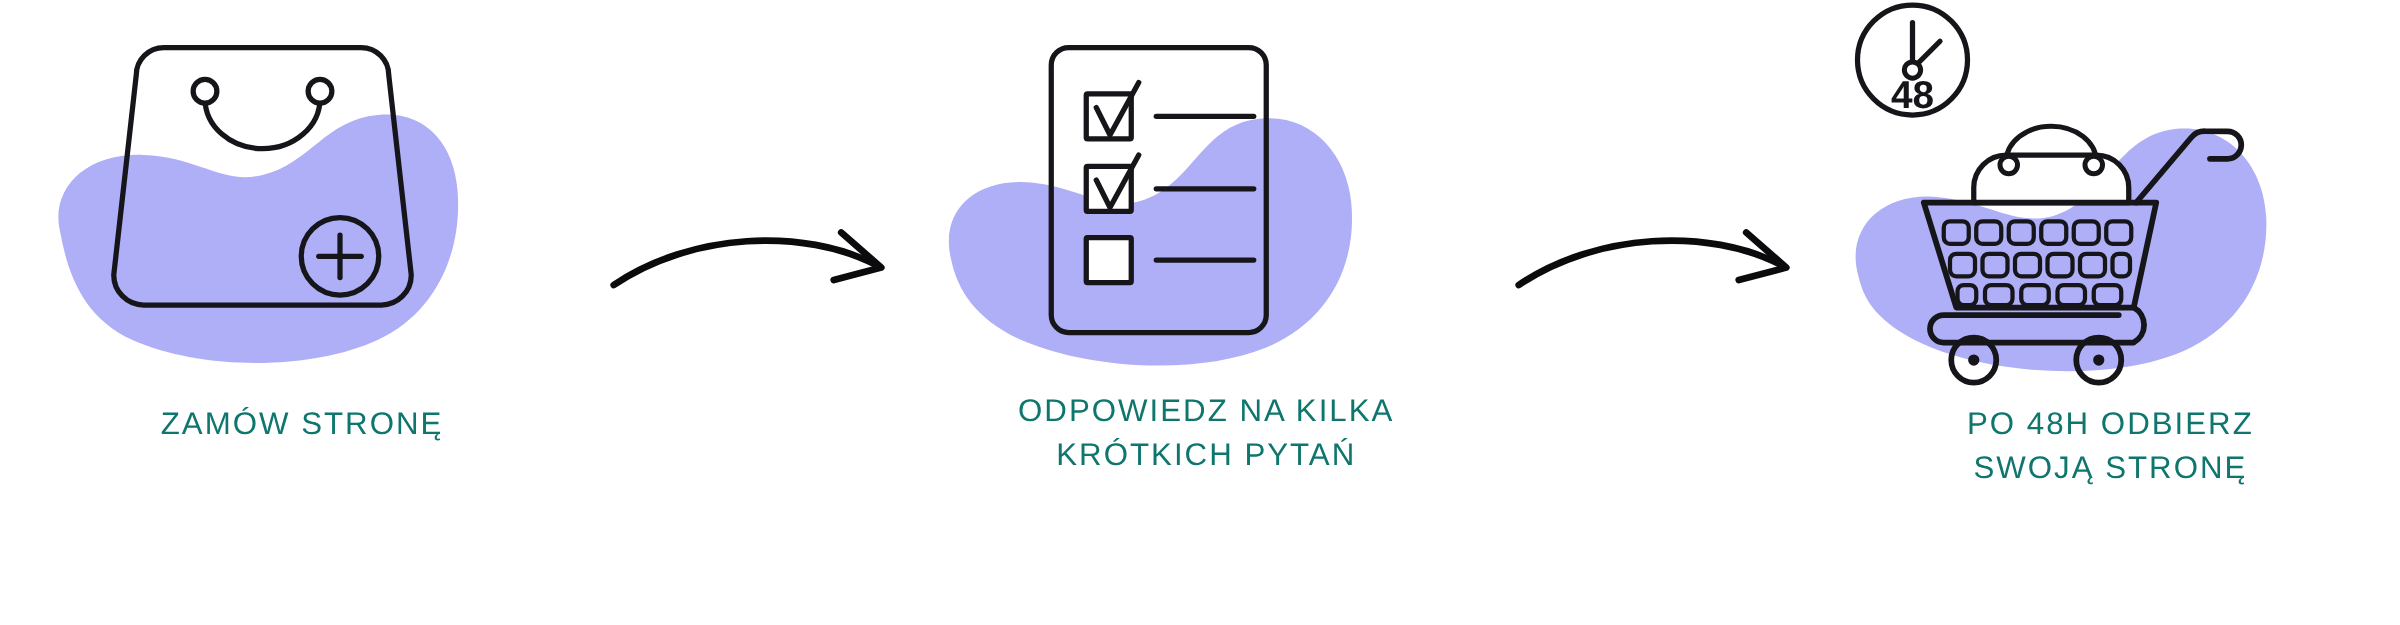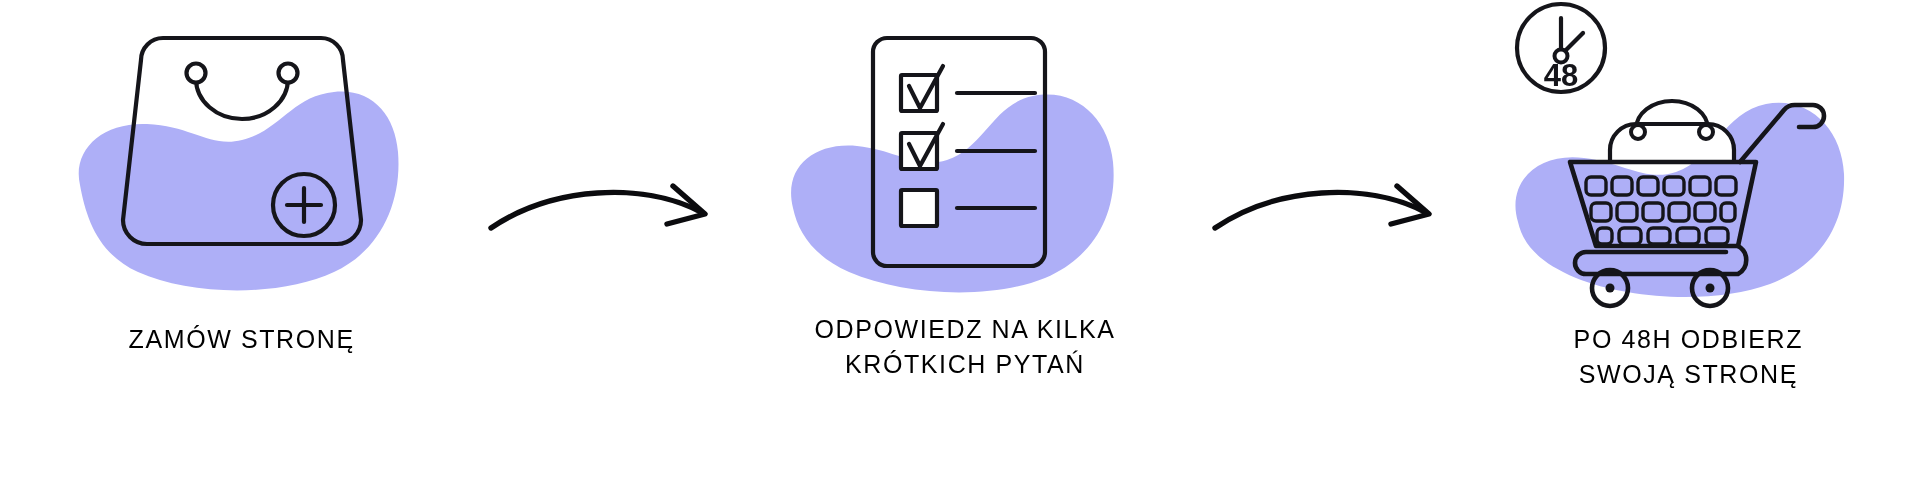--- a/index.html
+++ b/index.html
@@ -29,41 +29,40 @@
     flex-direction: row;
     align-items: flex-start;
     justify-content: space-between;
   }
   .step {
     position: relative;
     width: 470px;
     height: 500px;
     display: flex;
     flex-direction: column;
-    align-items: center;
   }
   .step-art {
     position: relative;
     width: 400px;
     height: 300px;
     display: block;
   }
   .step-art svg {
     display: block;
     width: 400px;
     height: 300px;
     overflow: visible;
   }
   .step-label {
     margin-top: 12px;
     text-align: center;
     font-size: 25px;
     letter-spacing: 1.6px;
     line-height: 1.38;
-    color: #000000;
+    color: #0f766e;
     font-weight: 400;
     white-space: pre-line;
     font-family: "Liberation Sans", sans-serif;
   }
   .arrow {
     position: relative;
     width: 260px;
     height: 500px;
     flex: 0 0 auto;
   }

